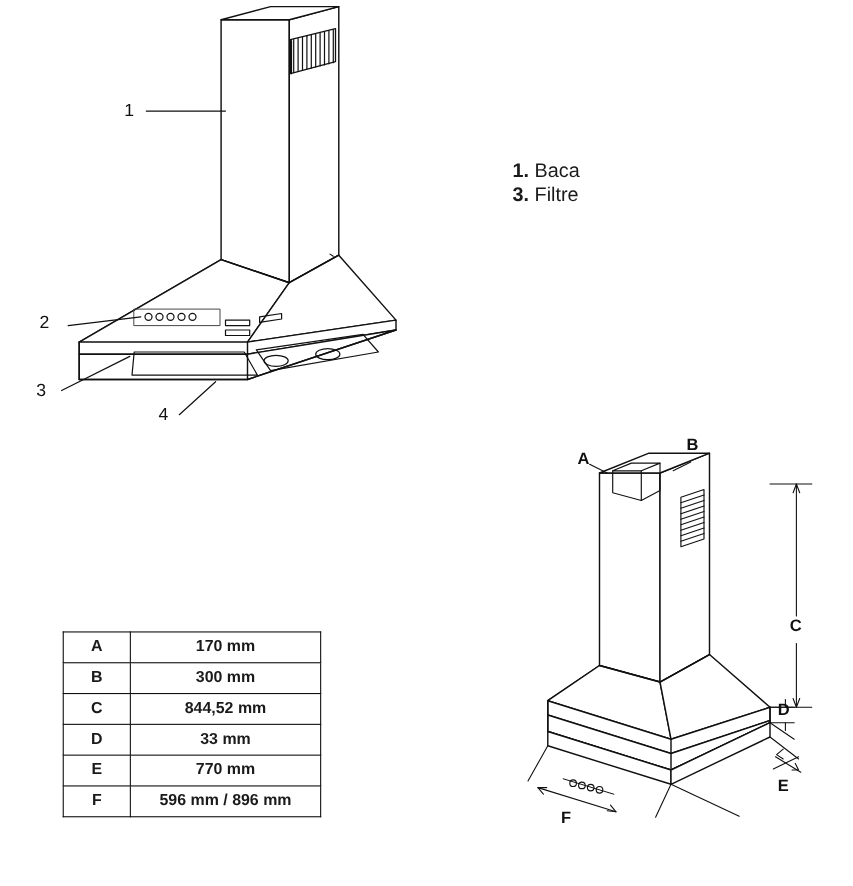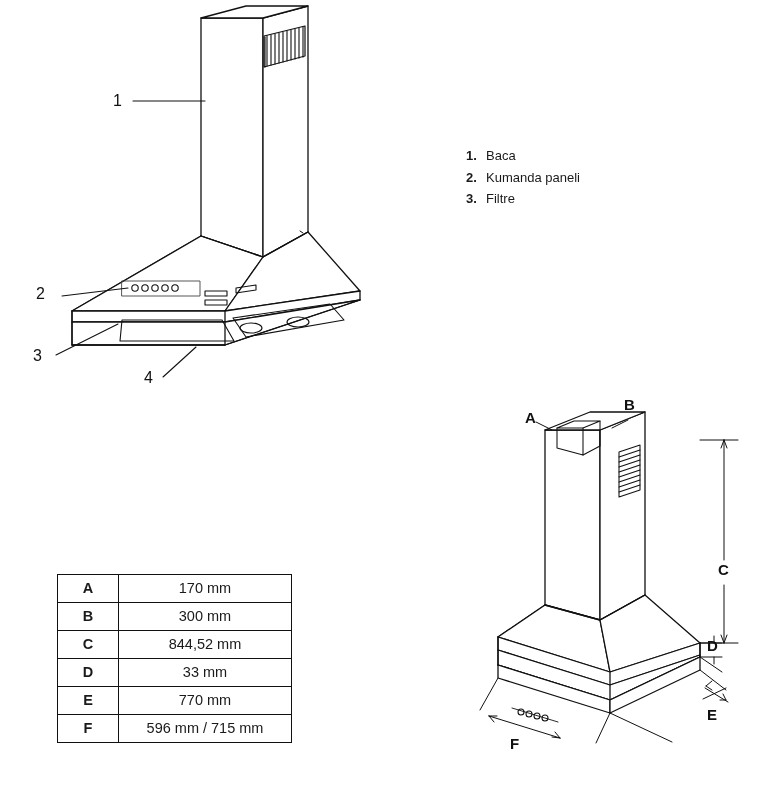--- a/index.html
+++ b/index.html
@@ -28,21 +28,21 @@
     height: 805px;
   }
   
   .legend {
     position: absolute;
     left: 466px;
     top: 145px;
     width: 260px;
   }
   .legend-item {
-    font-size: 13px;
+    font-size: 18px;
     line-height: 21.5px;
     white-space: nowrap;
   }
   .legend-num {
     font-weight: bold;
     display: inline-block;
     width: 20px;
   }
   .legend-label {
     font-weight: normal;
@@ -61,21 +61,21 @@
     padding: 0 6px;
     text-align: center;
     line-height: 27px;
   }
   .dim-key {
     width: 48px;
     font-weight: bold;
   }
   .dim-val {
     width: 160px;
-    font-weight: normal;
+    font-weight: bold;
   }
   
   .callout {
     position: absolute;
     font-size: 16px;
     color: #111;
   }
   .dimlabel {
     position: absolute;
     font-size: 15px;
@@ -257,23 +257,20 @@
   <div class="dimlabel" style="left:718px; top:561px;">C</div>
   <div class="dimlabel" style="left:707px; top:637px;">D</div>
   <div class="dimlabel" style="left:707px; top:706px;">E</div>
   <div class="dimlabel" style="left:510px; top:735px;">F</div>
 
   <div class="legend">
     <div class="legend-item">
       <span class="legend-num">1.</span><span class="legend-label">Baca</span>
     </div>
     <div class="legend-item">
-      <span class="legend-num">2.</span><span class="legend-label">Kumanda paneli</span>
-    </div>
-    <div class="legend-item">
       <span class="legend-num">3.</span><span class="legend-label">Filtre</span>
     </div>
   </div>
 
   <table class="dim-table">
     <tbody>
       <tr>
         <td class="dim-key">A</td>
         <td class="dim-val">170 mm</td>
       </tr>
@@ -288,18 +285,18 @@
       <tr>
         <td class="dim-key">D</td>
         <td class="dim-val">33 mm</td>
       </tr>
       <tr>
         <td class="dim-key">E</td>
         <td class="dim-val">770 mm</td>
       </tr>
       <tr>
         <td class="dim-key">F</td>
-        <td class="dim-val">596 mm / 715 mm</td>
+        <td class="dim-val">596 mm / 896 mm</td>
       </tr>
     </tbody>
   </table>
 
 </div>
 
 </body></html>

